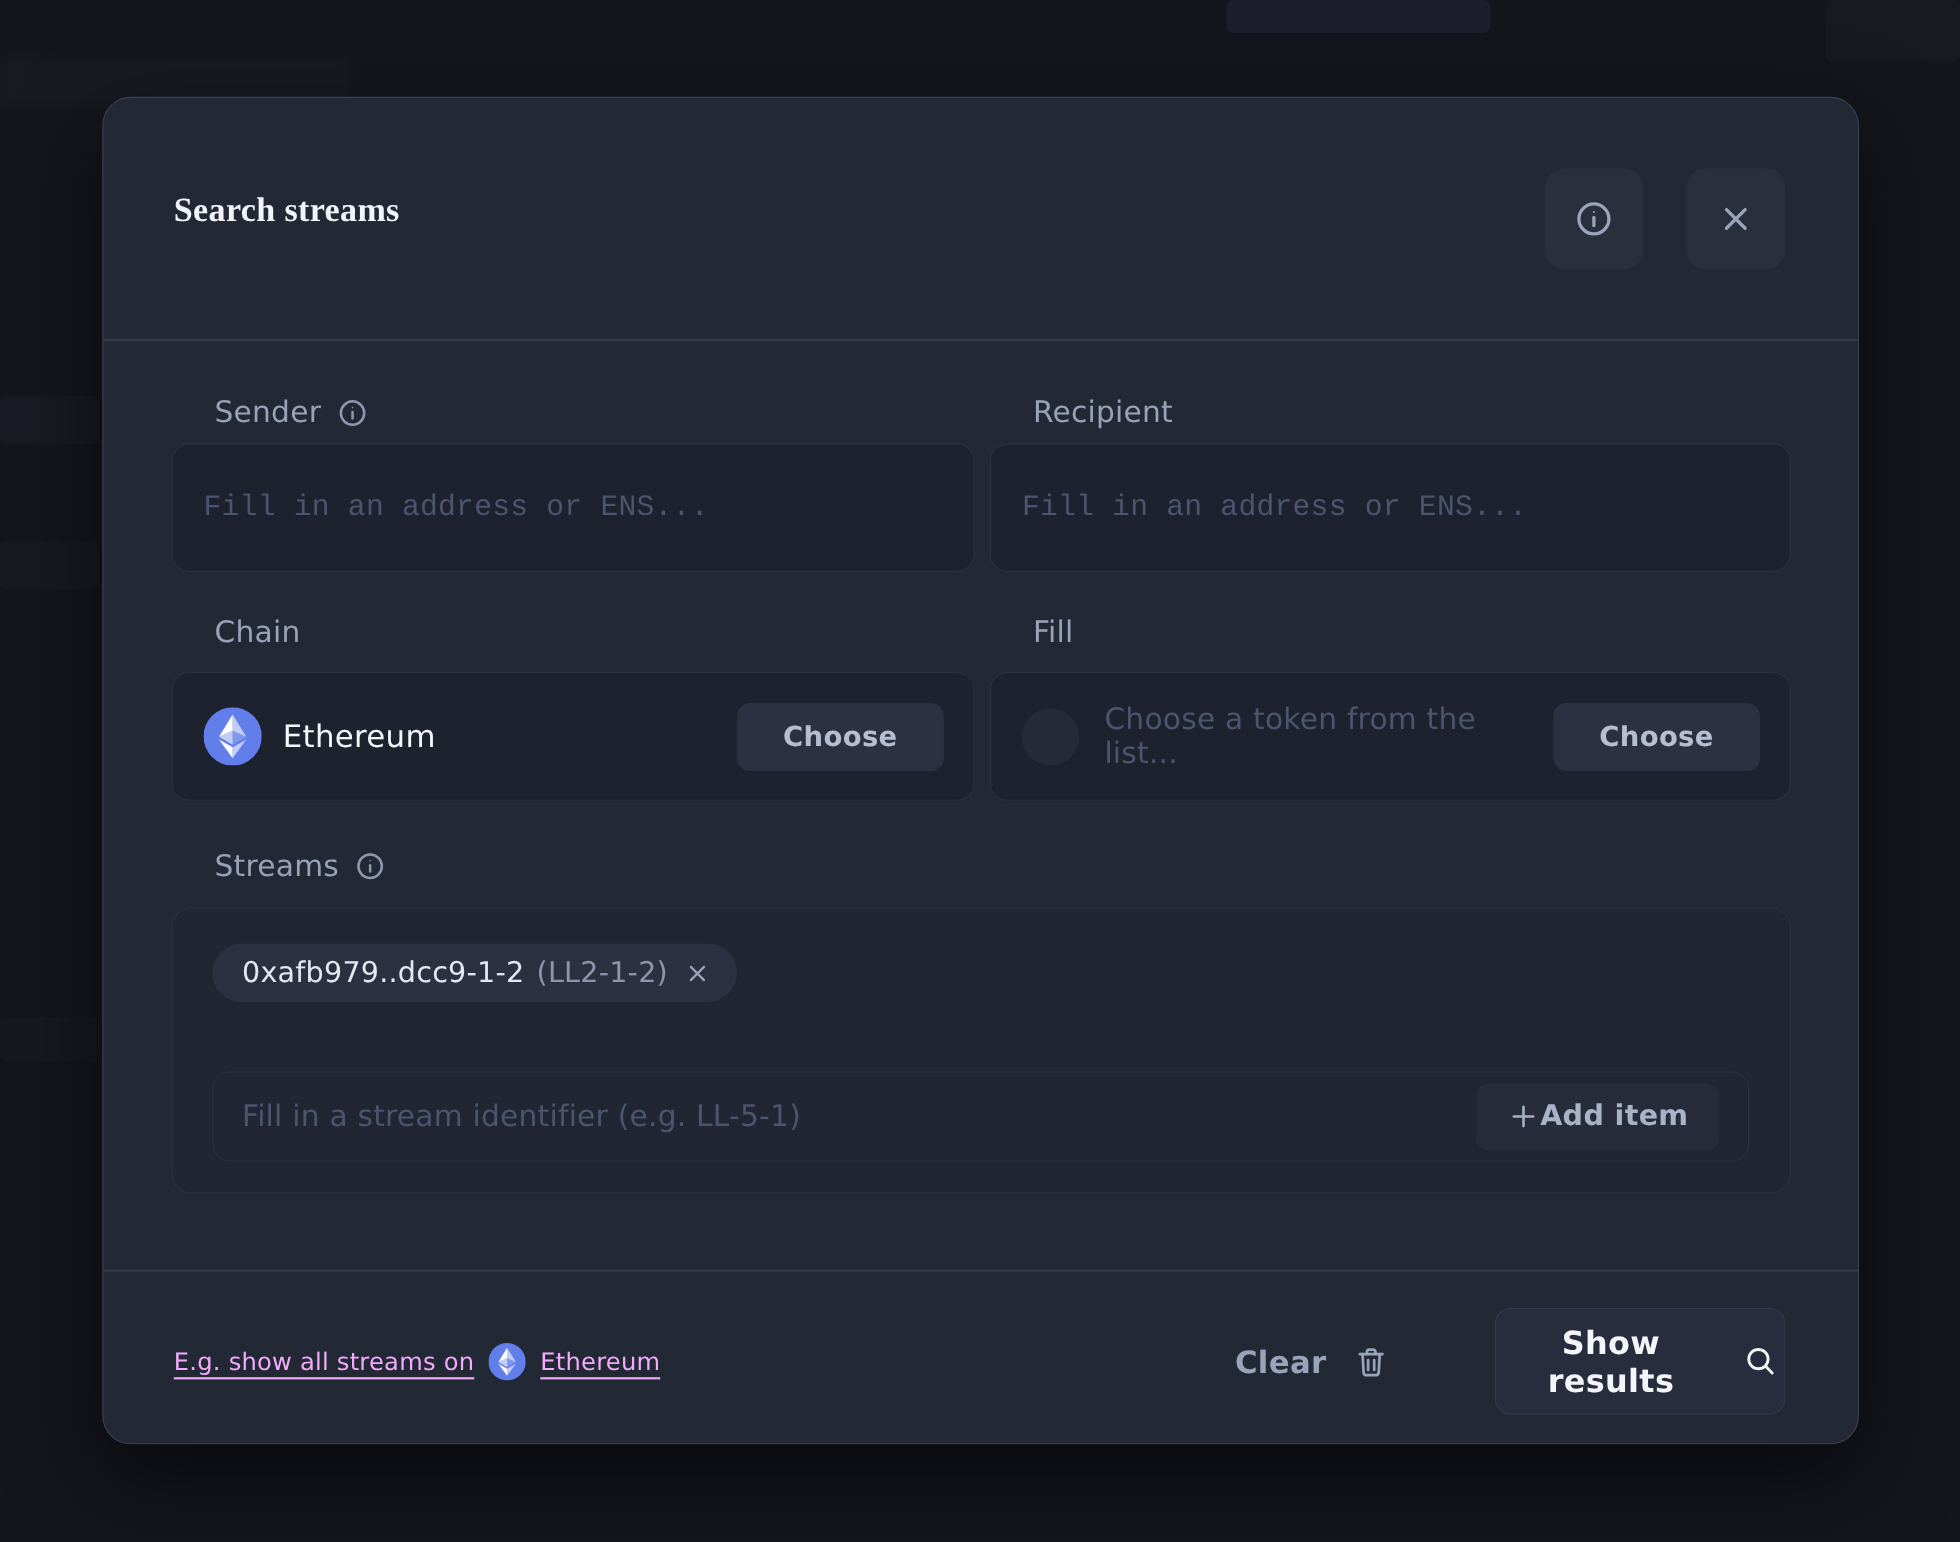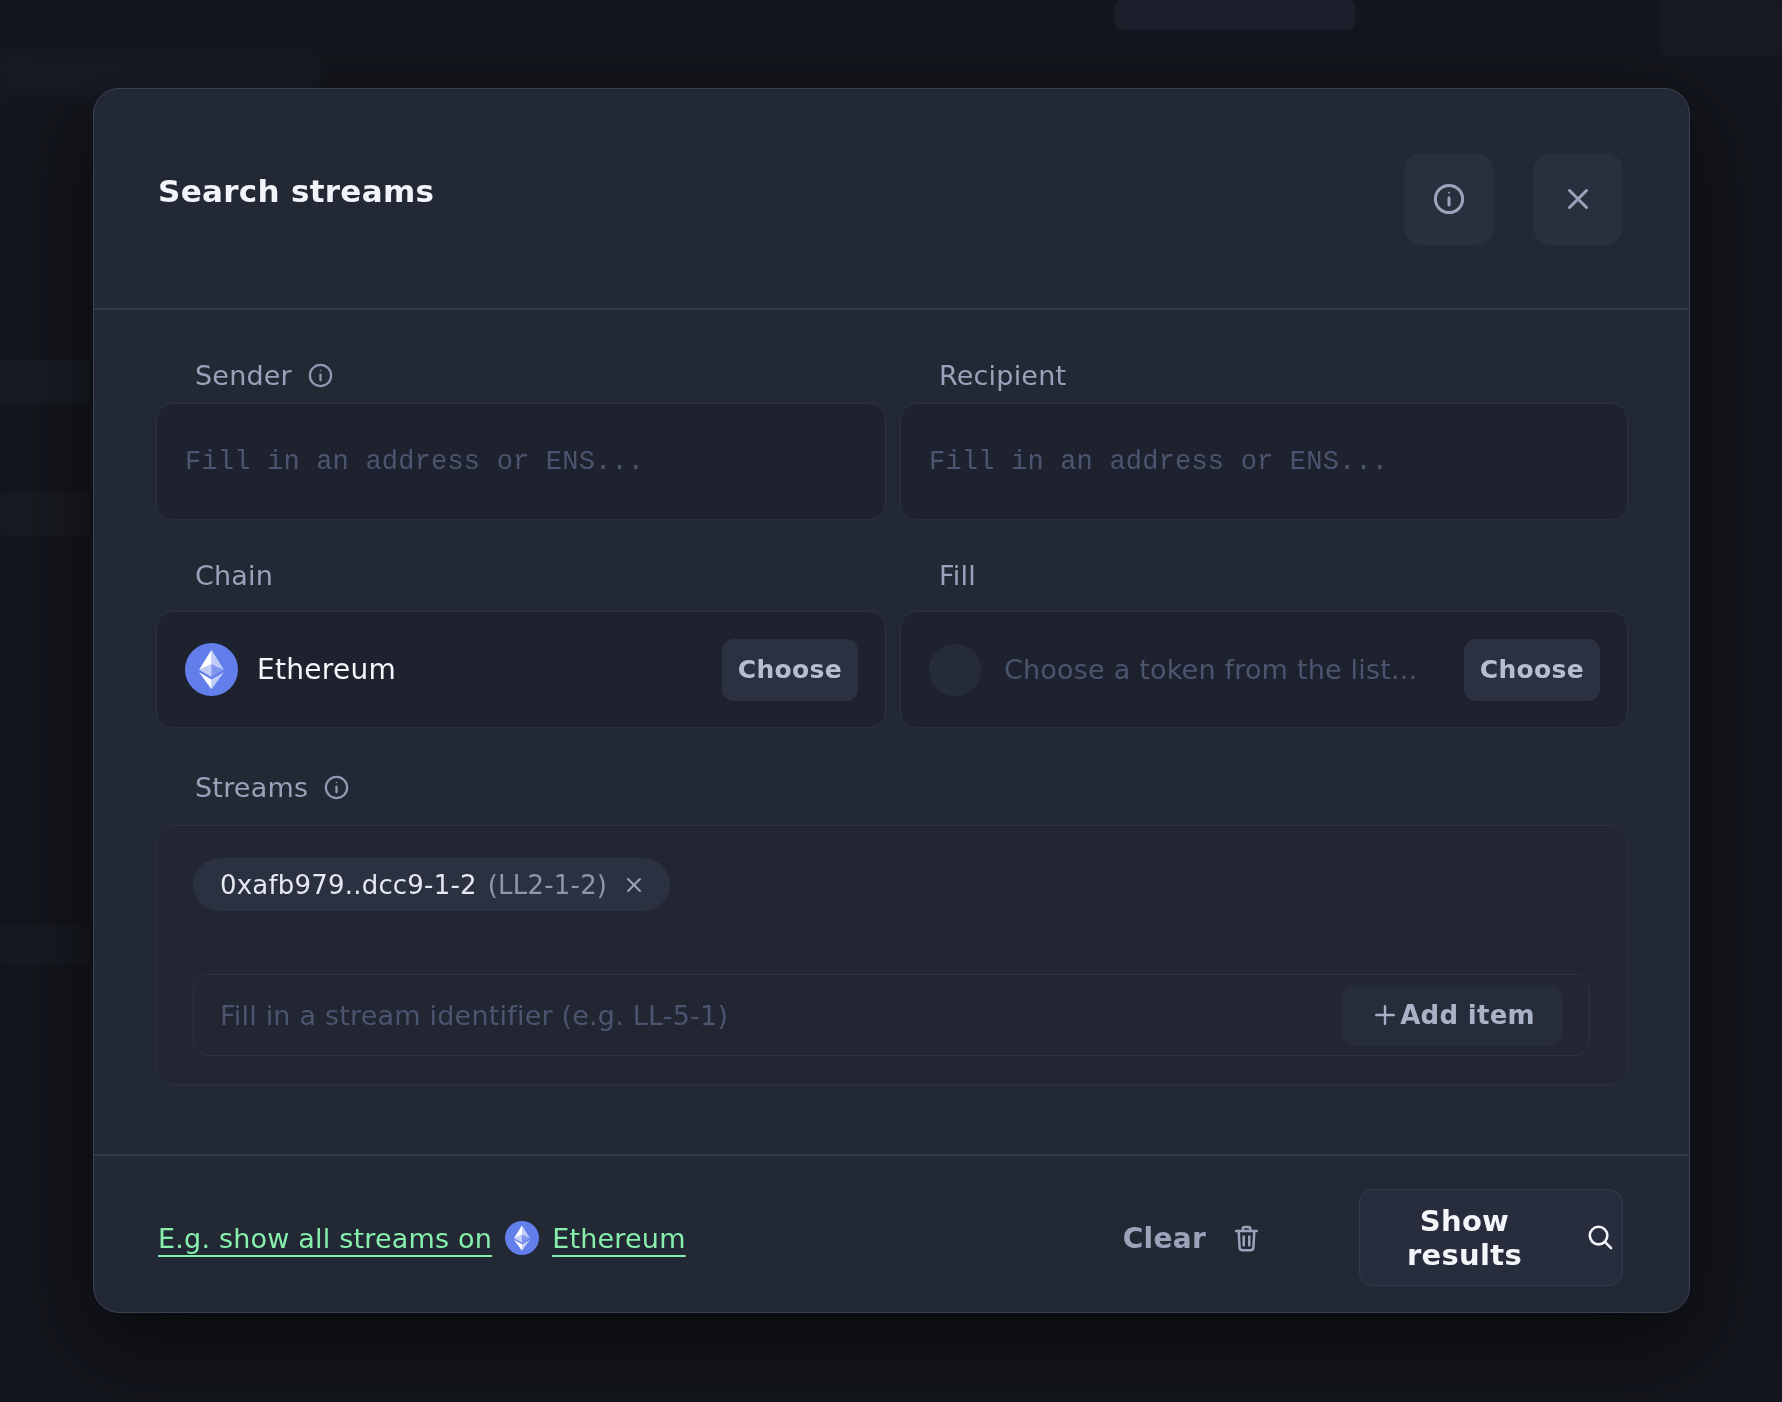--- a/index.html
+++ b/index.html
@@ -20,21 +20,21 @@
 
   .modal{
     position:absolute;left:93px;top:88px;width:1597px;height:1225px;
     background:#232835;border:1.5px solid #3a4153;border-radius:26px;
     box-sizing:border-box;box-shadow:0 30px 80px rgba(0,0,0,.55);
   }
   .modal *{box-sizing:border-box;}
 
   .title{
     position:absolute;left:64px;top:84px;font-size:31px;font-weight:600;
-    color:#f2f4f9;letter-spacing:.3px;
+    color:#f2f4f9;letter-spacing:.3px;font-family:Liberation Serif, serif;
   }
   .icon-btn{
     position:absolute;top:64px;width:90px;height:92px;border-radius:18px;
     background:#2a2f3d;display:flex;align-items:center;justify-content:center;
     cursor:pointer;border:none;padding:0;
   }
   .icon-btn.info{left:1310px;}
   .icon-btn.close{left:1439px;}
   .icon-btn svg{stroke:#9aa5bd;}
 
@@ -62,21 +62,21 @@
   .selector{
     position:absolute;top:522px;height:117px;border-radius:16px;
     background:#1e222e;border:1.5px solid #2b3140;
     display:flex;align-items:center;padding:0 27px 0 28px;
   }
   .chain-logo{width:53px;height:53px;flex:0 0 auto;}
   .chain-name{margin-left:19px;font-size:28px;font-weight:500;color:#f5f6f9;flex:1;letter-spacing:.3px;}
   .token-circle{width:52px;height:52px;border-radius:50%;background:#262b39;flex:0 0 auto;}
   .token-ph{margin-left:23px;font-size:27px;color:#4c556f;flex:1;letter-spacing:.2px;}
   .choose-btn{
-    height:62px;padding:0 16px;border-radius:12px;background:#2b3140;border:none;
+    height:62px;padding:0 42px;border-radius:12px;background:#2b3140;border:none;
     color:#b6bfd1;font-size:25px;font-weight:700;cursor:pointer;letter-spacing:.3px;
     font-family:inherit;
   }
 
   .streams-lblrow{top:680px;}
   .streams-box{
     position:absolute;left:62px;top:736px;width:1472px;height:260px;
     border:1.5px solid #2c3242;border-radius:18px;background:#212632;
   }
   .chips{position:absolute;left:36px;top:32px;display:flex;gap:22px;}
@@ -104,21 +104,21 @@
     display:flex;align-items:center;cursor:pointer;font-family:inherit;
   }
   .add-btn svg{stroke:#a6b0c4;}
   .add-label{font-size:26px;font-weight:700;color:#a9b3c7;letter-spacing:.3px;}
 
   .footer-link-row{
     position:absolute;left:64px;top:1118px;height:62px;
     display:flex;align-items:center;gap:13px;
   }
   .footer-link{
-    font-size:27px;color:#86efac;text-decoration:underline;
+    font-size:22px;color:#f0abfc;text-decoration:underline;
     text-underline-offset:7px;text-decoration-thickness:1.5px;cursor:pointer;letter-spacing:.2px;
   }
   .footer-eth{width:34px;height:34px;}
 
   .clear-group{
     position:absolute;right:426px;top:1118px;height:62px;
     display:flex;align-items:center;gap:24px;cursor:pointer;
   }
   .clear-label{font-size:28px;font-weight:600;color:#99a3b9;letter-spacing:.3px;}
   .clear-group svg{stroke:#99a3b9;}

